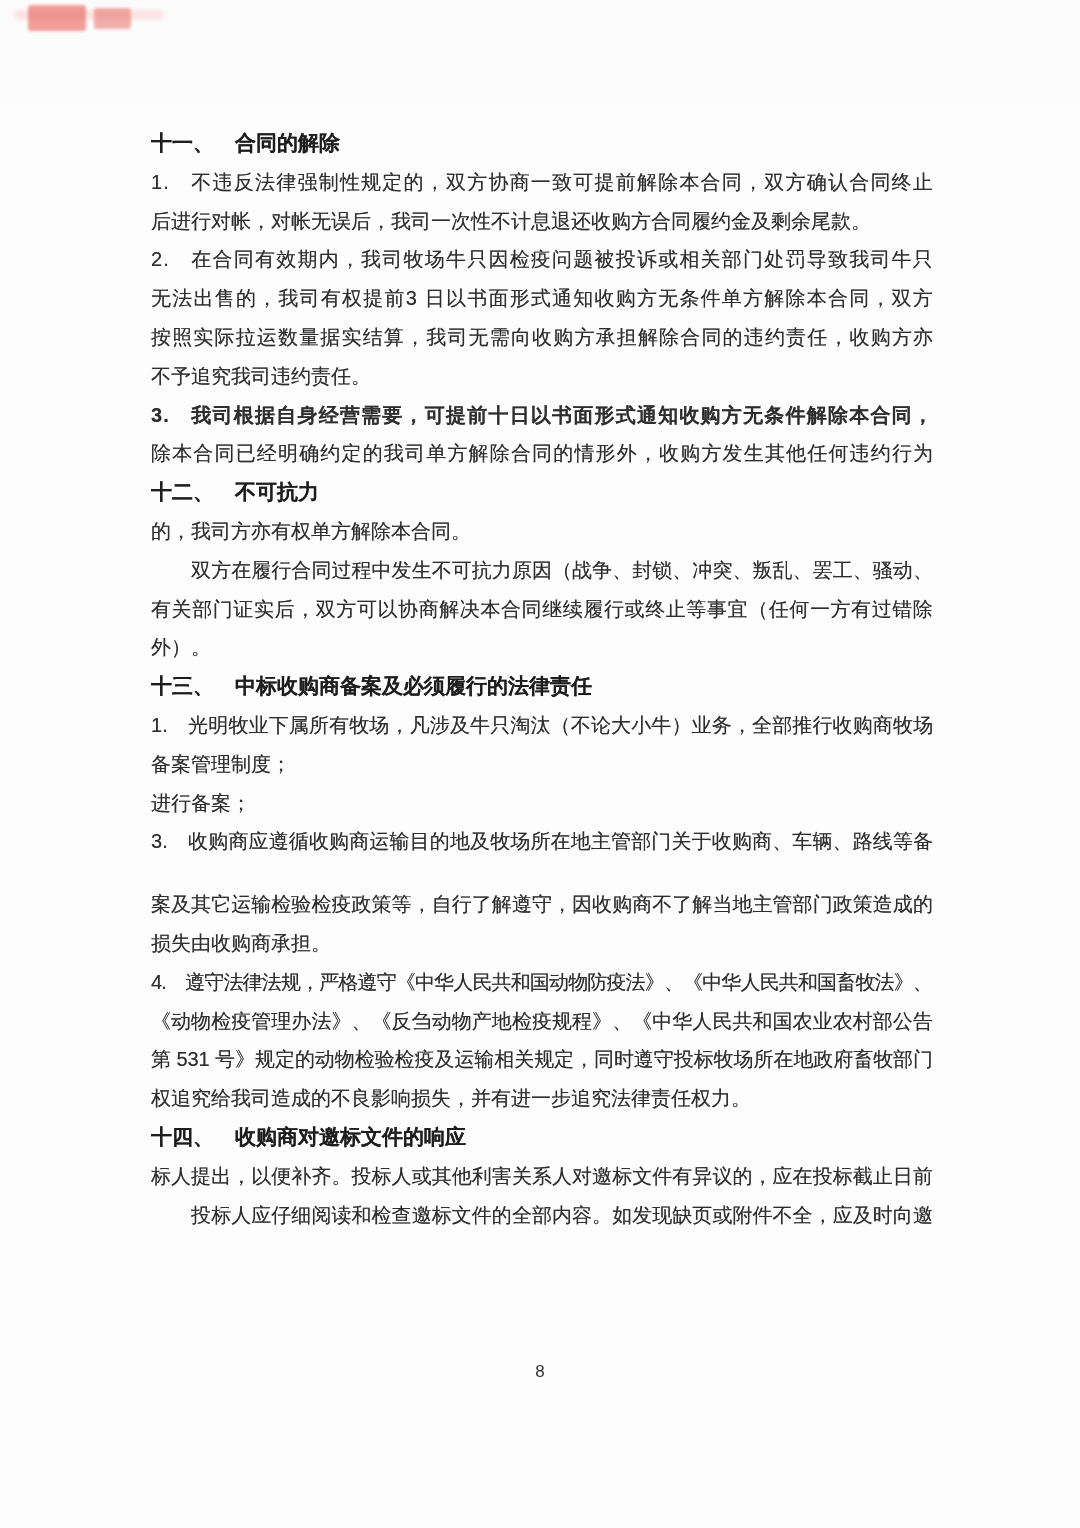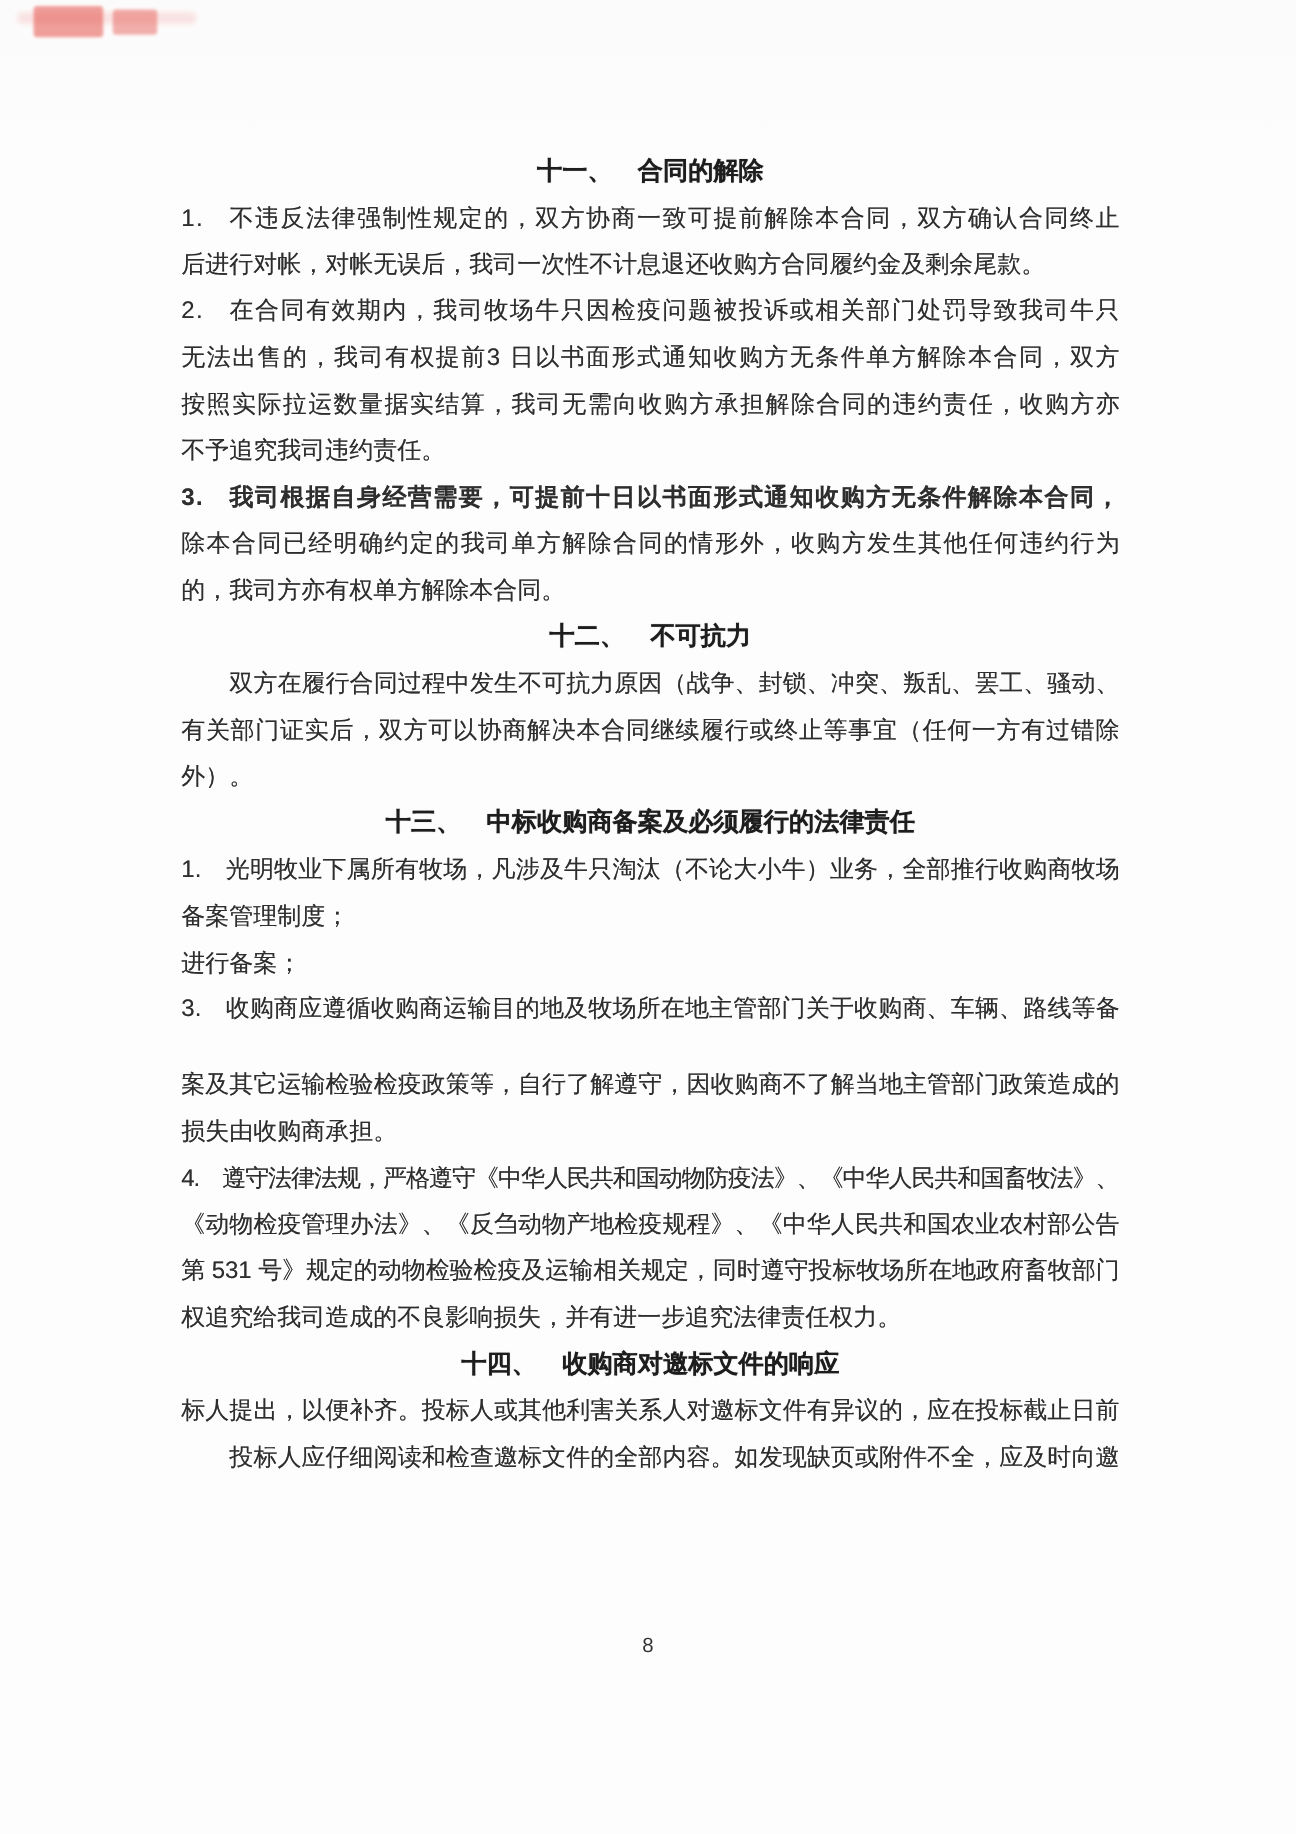--- a/index.html
+++ b/index.html
@@ -41,21 +41,20 @@
     height: 38.8px;
     white-space: nowrap;
     color: #2e2e2e;
     text-shadow: 0 0 0.4px rgba(40,40,40,0.55);
   }
   .line.heading {
     font-weight: bold;
     color: #1d1d1d;
     font-size: 21px;
     text-shadow: 0 0 0.6px rgba(20,20,20,0.7);
-    text-align: center;
   }
   .page-footer {
     position: absolute;
     left: 0;
     top: 1362px;
     width: 1080px;
     text-align: center;
     font-size: 17px;
     line-height: 20px;
     color: #333;
@@ -73,22 +72,22 @@
   <div class="doc-body">
       <div class="line heading"><span>十一、　合同的解除</span></div>
       <div class="line" style="letter-spacing: 1.22px;"><span>1.　不违反法律强制性规定的，双方协商一致可提前解除本合同，双方确认合同终止</span></div>
       <div class="line"><span>后进行对帐，对帐无误后，我司一次性不计息退还收购方合同履约金及剩余尾款。</span></div>
       <div class="line" style="letter-spacing: 1.22px;"><span>2.　在合同有效期内，我司牧场牛只因检疫问题被投诉或相关部门处罚导致我司牛只</span></div>
       <div class="line" style="letter-spacing: 1.22px;"><span>无法出售的，我司有权提前3 日以书面形式通知收购方无条件单方解除本合同，双方</span></div>
       <div class="line" style="letter-spacing: 1.17px;"><span>按照实际拉运数量据实结算，我司无需向收购方承担解除合同的违约责任，收购方亦</span></div>
       <div class="line"><span>不予追究我司违约责任。</span></div>
       <div class="line" style="letter-spacing: 1.22px; font-weight: bold;"><span>3.　我司根据自身经营需要，可提前十日以书面形式通知收购方无条件解除本合同，</span></div>
       <div class="line" style="letter-spacing: 1.17px;"><span>除本合同已经明确约定的我司单方解除合同的情形外，收购方发生其他任何违约行为</span></div>
+      <div class="line heading"><span>十二、　不可抗力</span></div>
       <div class="line"><span>的，我司方亦有权单方解除本合同。</span></div>
-      <div class="line heading"><span>十二、　不可抗力</span></div>
       <div class="line" style="letter-spacing: 0.05px;"><span>　　双方在履行合同过程中发生不可抗力原因（战争、封锁、冲突、叛乱、罢工、骚动、</span></div>
       <div class="line" style="letter-spacing: 0.59px;"><span>有关部门证实后，双方可以协商解决本合同继续履行或终止等事宜（任何一方有过错除</span></div>
       <div class="line"><span>外）。</span></div>
       <div class="line heading"><span>十三、　中标收购商备案及必须履行的法律责任</span></div>
       <div class="line" style="letter-spacing: 0.14px;"><span>1.　光明牧业下属所有牧场，凡涉及牛只淘汰（不论大小牛）业务，全部推行收购商牧场</span></div>
       <div class="line"><span>备案管理制度；</span></div>
       <div class="line"><span>进行备案；</span></div>
       <div class="line" style="letter-spacing: 0.14px;"><span>3.　收购商应遵循收购商运输目的地及牧场所在地主管部门关于收购商、车辆、路线等备</span></div>
       <div class="line" style="letter-spacing: 0.05px; margin-top: 24px;"><span>案及其它运输检验检疫政策等，自行了解遵守，因收购商不了解当地主管部门政策造成的</span></div>
       <div class="line"><span>损失由收购商承担。</span></div>

